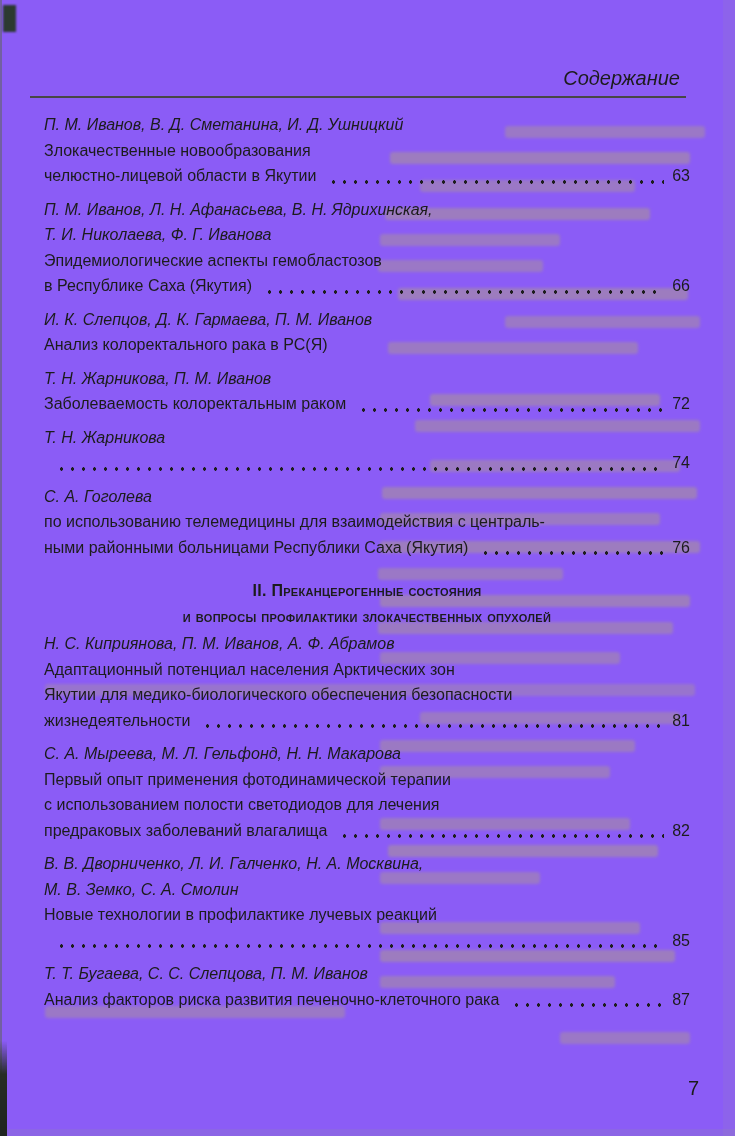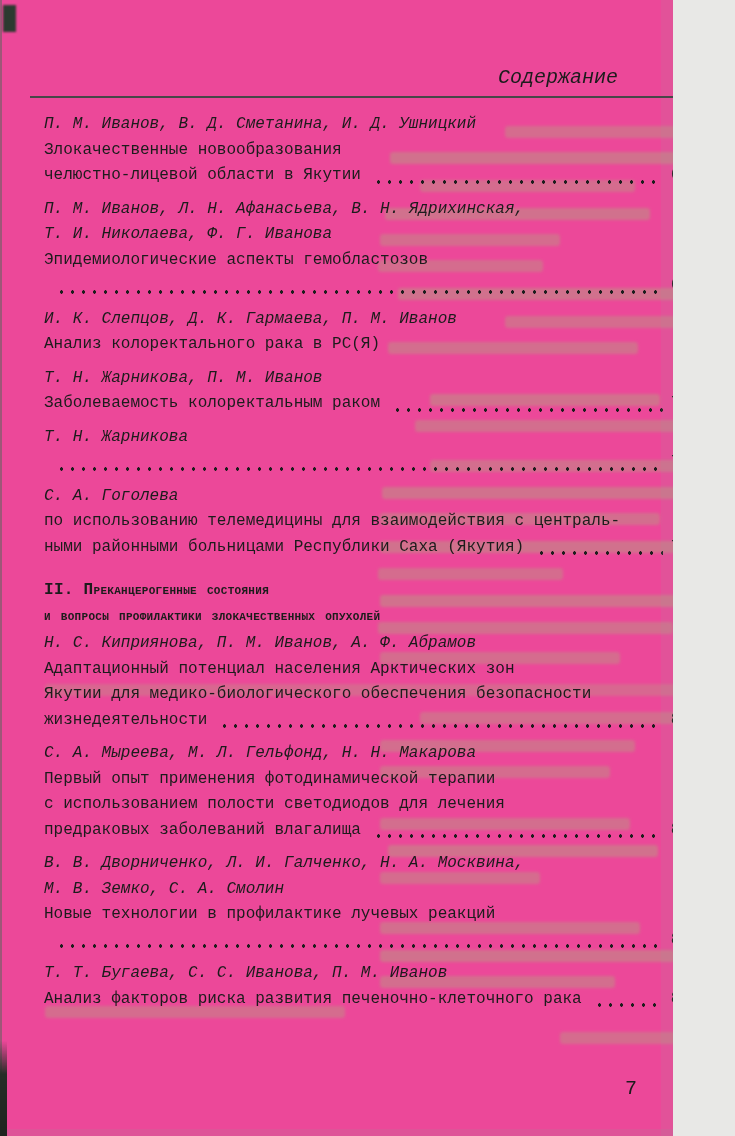--- a/index.html
+++ b/index.html
@@ -1,22 +1,22 @@
 <!DOCTYPE html>
 <html><head>
 <meta charset="utf-8">
 <style>
   html, body { margin: 0; padding: 0; background: #e8e8e6; }
   .page {
     position: relative;
-    width: 673px;
+    width: 735px;
     height: 1136px;
-    background: #ec4899;
+    background: #8b5cf6;
     overflow: hidden;
-    font-family: Liberation Mono, monospace;
+    font-family: Liberation Sans, sans-serif;
     color: #1c1c1c;
   }
   
   .edge-left-hairline {
     position: absolute; left: 0; top: 0; bottom: 0; width: 2px;
     background: rgba(95,100,92,0.55); z-index: 3;
   }
   .corner-top-left {
     position: absolute; left: 3px; top: 5px; width: 13px; height: 27px;
     background: #2c3a30; filter: blur(0.8px); z-index: 3;
@@ -60,21 +60,21 @@
   .tailrow { display: flex; align-items: flex-end; }
   .tail { white-space: nowrap; }
   .dots { flex: 1 1 auto; position: relative; margin: 0 8px 0 12px; align-self: stretch; }
   .dots::after {
     content: ""; position: absolute; left: 0; right: 0; bottom: 5px; height: 4px;
     background-image: radial-gradient(circle, #1d1d1d 1.5px, rgba(0,0,0,0) 1.9px);
     background-size: 11px 4px; background-repeat: repeat-x; background-position: 0 50%;
   }
   .pg { white-space: nowrap; }
   .section-head {
-    text-align: left; font-weight: 700; font-variant: small-caps;
+    text-align: center; font-weight: 700; font-variant: small-caps;
     letter-spacing: 0.3px; margin: 18px 0 2px 0;
   }
   .folio {
     position: absolute; top: 1077px; right: 36px; z-index: 2;
     font-size: 20px;
   }
 </style>
 </head>
 <body>
 
@@ -133,20 +133,21 @@
         <span class="dots"></span>
         <span class="pg">63</span>
       </div>
     </div>
 
     <div class="entry">
       <div class="authors">П. М. Иванов, Л. Н. Афанасьева, В. Н. Ядрихинская,</div>
       <div class="authors">Т. И. Николаева, Ф. Г. Иванова</div>
       <div class="tline">Эпидемиологические аспекты гемобластозов</div>
       <div class="tailrow">
+        <span class="tail">в Республике Саха (Якутия)</span>
         <span class="dots"></span>
         <span class="pg">66</span>
       </div>
     </div>
 
     <div class="entry">
       <div class="authors">И. К. Слепцов, Д. К. Гармаева, П. М. Иванов</div>
       <div class="tline">Анализ колоректального рака в РС(Я)</div>
     </div>
 
@@ -208,21 +209,21 @@
       <div class="authors">В. В. Дворниченко, Л. И. Галченко, Н. А. Москвина,</div>
       <div class="authors">М. В. Земко, С. А. Смолин</div>
       <div class="tline">Новые технологии в профилактике лучевых реакций</div>
       <div class="tailrow">
         <span class="dots"></span>
         <span class="pg">85</span>
       </div>
     </div>
 
     <div class="entry">
-      <div class="authors">Т. Т. Бугаева, С. С. Иванова, П. М. Иванов</div>
+      <div class="authors">Т. Т. Бугаева, С. С. Слепцова, П. М. Иванов</div>
       <div class="tailrow">
         <span class="tail">Анализ факторов риска развития печеночно-клеточного рака</span>
         <span class="dots"></span>
         <span class="pg">87</span>
       </div>
     </div>
 
   </div>
 
   <div class="folio">7</div>

